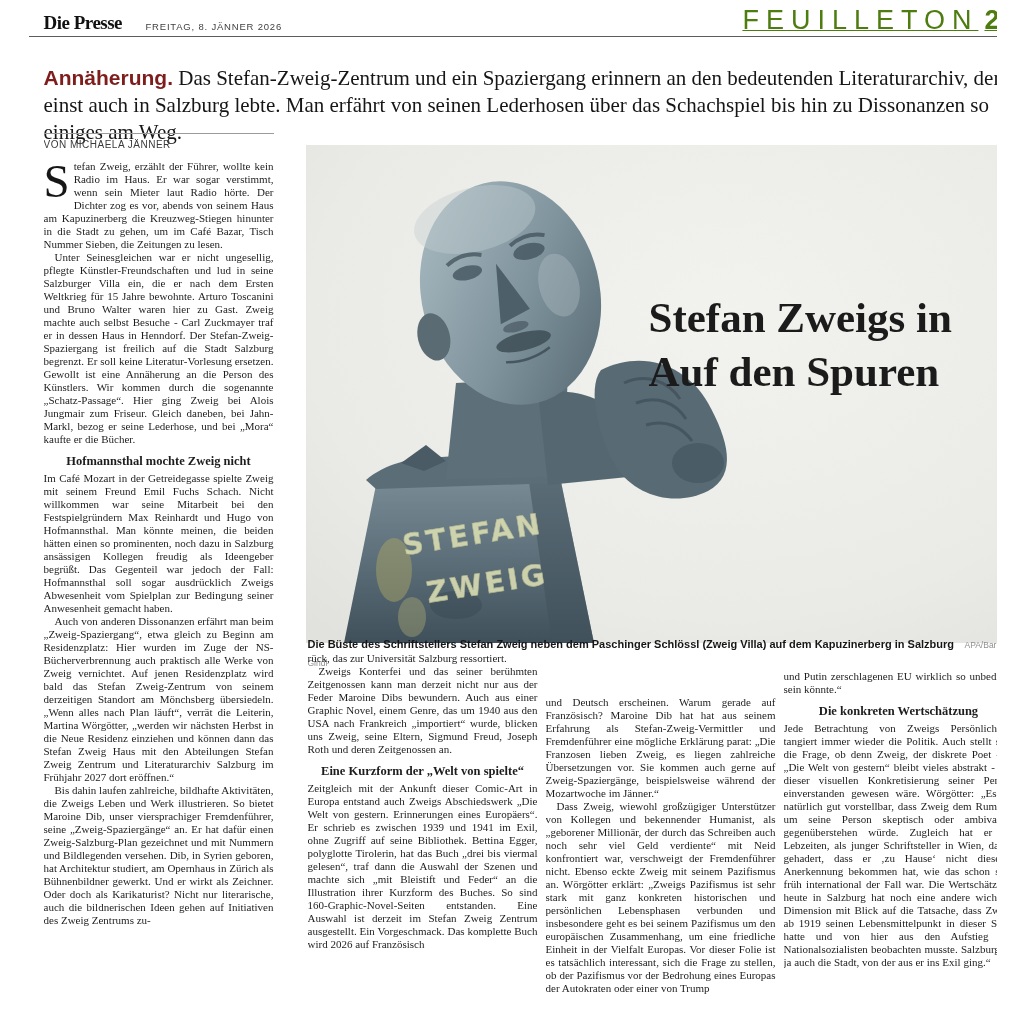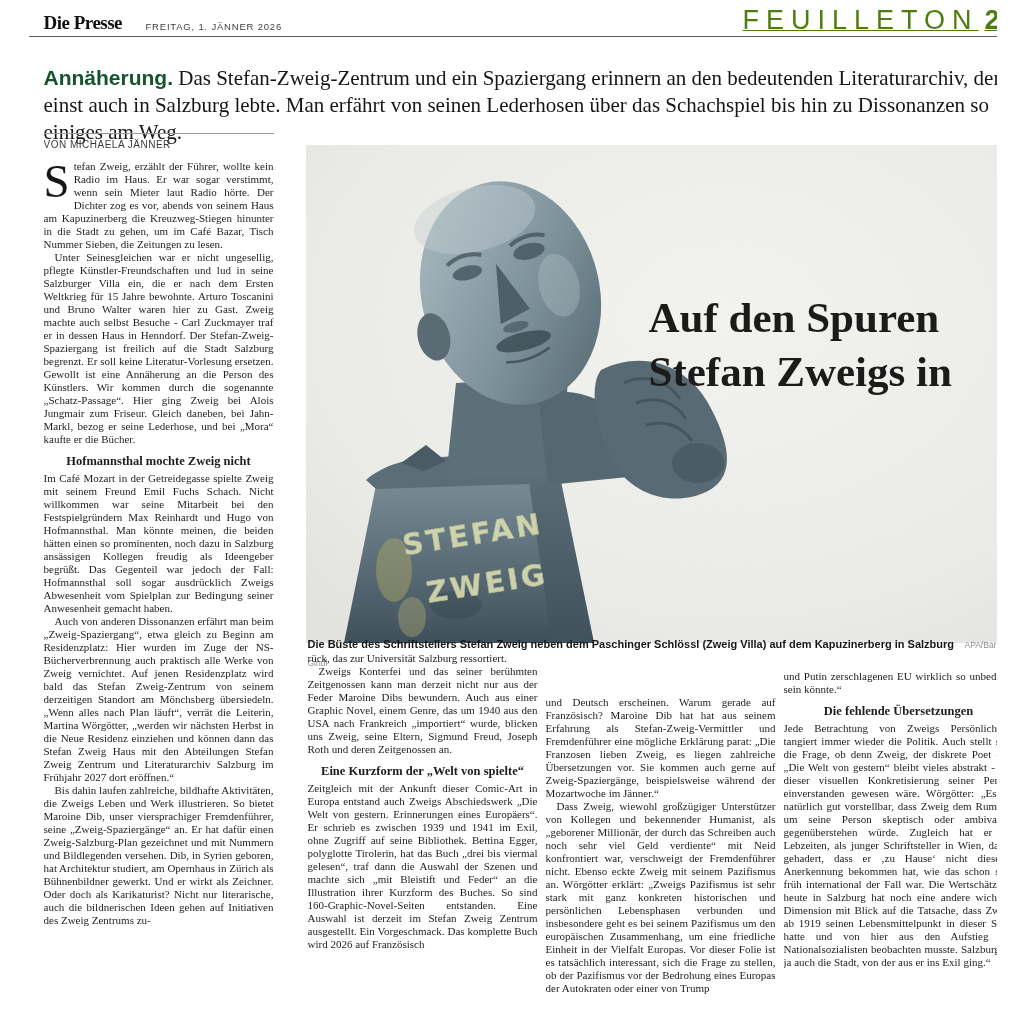--- a/index.html
+++ b/index.html
@@ -51,28 +51,28 @@
   .caption { display:inline; font-size:11px; font-weight:700; color:#161616; }
   .credit { display:inline; font-size:8.5px; color:#8f8f8f; margin-left:6px; }
 </style>
 </head>
 <body>
 
 <div id="page">
 
   <div id="masthead">
     <div class="logo">Die Presse</div>
-    <div class="dateline">FREITAG, 1. JÄNNER 2026</div>
+    <div class="dateline">FREITAG, 8. JÄNNER 2026</div>
     <div class="section-wrap">
       <span class="section-name">FEUILLETON</span><span class="page-num">25</span>
     </div>
   </div>
   <div id="masthead-rule"></div>
 
-  <div id="dek"><span class="kicker" style="color: #14532d;">Annäherung.</span><span> Das Stefan-Zweig-Zentrum und ein Spaziergang erinnern an den bedeutenden Literaturarchiv, der einst auch in Salzburg lebte. Man erfährt von seinen Lederhosen über das Schachspiel bis hin zu Dissonanzen so einiges am Weg.</span></div>
+  <div id="dek"><span class="kicker" style="color: #7f1d1d;">Annäherung.</span><span> Das Stefan-Zweig-Zentrum und ein Spaziergang erinnern an den bedeutenden Literaturarchiv, der einst auch in Salzburg lebte. Man erfährt von seinen Lederhosen über das Schachspiel bis hin zu Dissonanzen so einiges am Weg.</span></div>
 
   <div id="photo">
     <svg width="697" height="498" viewBox="0 0 697 498">
       <defs>
         <radialGradient id="wallGrad" cx="60%" cy="35%" r="85%">
           <stop offset="0" stop-color="#f3f3ef"></stop>
           <stop offset="0.7" stop-color="#ebebe7"></stop>
           <stop offset="1" stop-color="#e2e3df"></stop>
         </radialGradient>
         <linearGradient id="gHead" x1="0" y1="0" x2="1" y2="1">
@@ -132,22 +132,22 @@
       <g>
         <path d="M295,225 C340,203 382,223 402,258 C422,294 432,330 402,346 C370,362 330,352 310,322 C294,296 280,244 295,225 Z" fill="#586a74"></path>
         <path d="M318,238 C340,228 362,236 374,254" stroke="#3f4f59" stroke-width="3" fill="none" opacity="0.7"></path>
         <path d="M330,258 C352,250 370,258 380,274" stroke="#3f4f59" stroke-width="3" fill="none" opacity="0.7"></path>
         <path d="M340,280 C360,274 376,282 386,296" stroke="#3f4f59" stroke-width="3" fill="none" opacity="0.7"></path>
         <ellipse cx="392" cy="318" rx="26" ry="20" fill="#4a5c66"></ellipse>
       </g>
     </svg>
 
     <div id="headline">
+      <div>Stefan Zweigs in</div>
       <div>Auf den Spuren</div>
-      <div>Stefan Zweigs in</div>
     </div>
   </div>
 
   <div id="caption-row">
     <span class="caption">Die Büste des Schriftstellers Stefan Zweig neben dem Paschinger Schlössl (Zweig Villa) auf dem Kapuzinerberg in Salzburg</span>
     <span class="credit" style="color: rgb(143, 143, 143);">APA/Barbara Gindl</span>
   </div>
 
   <div id="col1" class="col">
     <div class="byline-rule"></div>
@@ -167,17 +167,17 @@
     <p class="para">Zeitgleich mit der Ankunft dieser Comic-Art in Europa entstand auch Zweigs Abschiedswerk „Die Welt von gestern. Erinnerungen eines Europäers“. Er schrieb es zwischen 1939 und 1941 im Exil, ohne Zugriff auf seine Bibliothek. Bettina Egger, polyglotte Tirolerin, hat das Buch „drei bis viermal gelesen“, traf dann die Auswahl der Szenen und machte sich „mit Bleistift und Feder“ an die Illustration ihrer Kurzform des Buches. So sind 160-Graphic-Novel-Seiten entstanden. Eine Auswahl ist derzeit im Stefan Zweig Zentrum ausgestellt. Ein Vorgeschmack. Das komplette Buch wird 2026 auf Französisch</p>
   </div>
 
   <div id="col3" class="col">
     <p class="para">und Deutsch erscheinen. Warum gerade auf Französisch? Maroine Dib hat hat aus seinem Erfahrung als Stefan-Zweig-Vermittler und Fremdenführer eine mögliche Erklärung parat: „Die Franzosen lieben Zweig, es liegen zahlreiche Übersetzungen vor. Sie kommen auch gerne auf Zweig-Spaziergänge, beispielsweise während der Mozartwoche im Jänner.“</p>
     <p class="para indent">Dass Zweig, wiewohl großzügiger Unterstützer von Kollegen und bekennender Humanist, als „geborener Millionär, der durch das Schreiben auch noch sehr viel Geld verdiente“ mit Neid konfrontiert war, verschweigt der Fremdenführer nicht. Ebenso eckte Zweig mit seinem Pazifismus an. Wörgötter erklärt: „Zweigs Pazifismus ist sehr stark mit ganz konkreten historischen und persönlichen Lebensphasen verbunden und insbesondere geht es bei seinem Pazifismus um den europäischen Zusammenhang, um eine friedliche Einheit in der Vielfalt Europas. Vor dieser Folie ist es tatsächlich interessant, sich die Frage zu stellen, ob der Pazifismus vor der Bedrohung eines Europas der Autokraten oder einer von Trump</p>
   </div>
 
   <div id="col4" class="col">
     <p class="para">und Putin zerschlagenen EU wirklich so unbedingt sein könnte.“</p>
-    <h3 class="subhead">Die fehlende Übersetzungen</h3>
+    <h3 class="subhead">Die konkreten Wertschätzung</h3>
     <p class="para">Jede Betrachtung von Zweigs Persönlichkeit tangiert immer wieder die Politik. Auch stellt sich die Frage, ob denn Zweig, der diskrete Poet - in „Die Welt von gestern“ bleibt vieles abstrakt - mit dieser visuellen Konkretisierung seiner Person einverstanden gewesen wäre. Wörgötter: „Es ist natürlich gut vorstellbar, dass Zweig dem Rummel um seine Person skeptisch oder ambivalent gegenüberstehen würde. Zugleich hat er zu Lebzeiten, als junger Schriftsteller in Wien, damit gehadert, dass er ‚zu Hause‘ nicht dieselbe Anerkennung bekommen hat, wie das schon sehr früh international der Fall war. Die Wertschätzung heute in Salzburg hat noch eine andere wichtige Dimension mit Blick auf die Tatsache, dass Zweig ab 1919 seinen Lebensmittelpunkt in dieser Stadt hatte und von hier aus den Aufstieg der Nationalsozialisten beobachten musste. Salzburg ist ja auch die Stadt, von der aus er ins Exil ging.“</p>
   </div>
 
 </div>
 
 </body></html>

